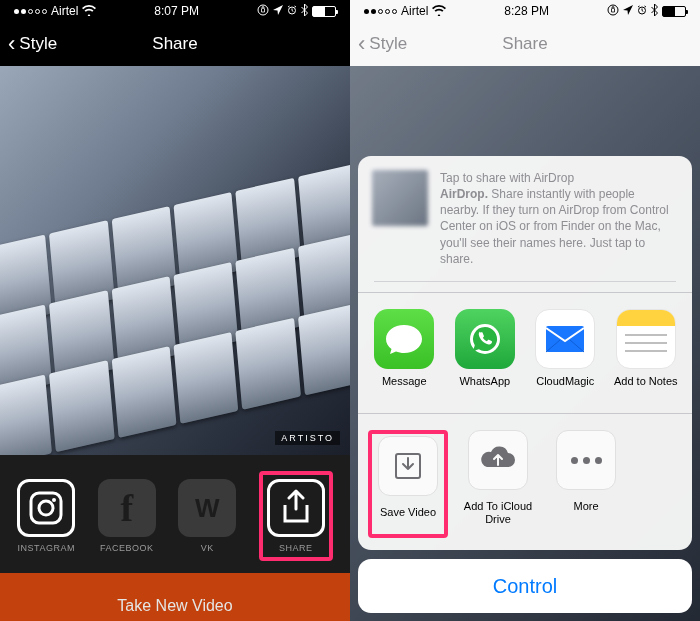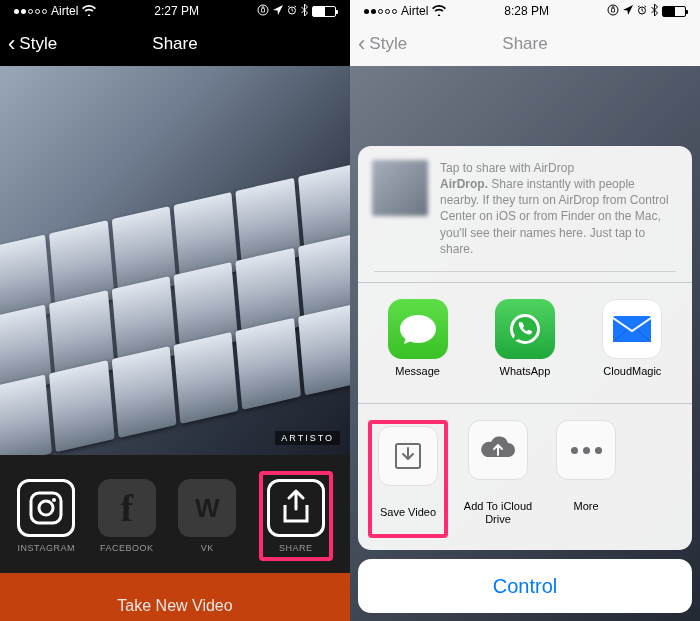--- a/index.html
+++ b/index.html
@@ -67,21 +67,21 @@
   .app-icon { width:60px; height:60px; border-radius:14px; display:flex; align-items:center; justify-content:center; font-size:34px; color:#fff;}
   .app-label { font-size:11px; color:#000; text-align:center; line-height:1.15; height:26px;}
   .ai-msg { background:linear-gradient(180deg,#5ede47,#39c126);}
   .ai-wa { background:linear-gradient(180deg,#4fd360,#1fa83b);}
   .ai-cm { background:#fff; border:1px solid #e5e5e5;}
   .ai-notes { background:linear-gradient(180deg,#fff 60%,#fff 100%); border:1px solid #e5e5e5; position:relative; overflow:hidden;}
   .ai-notes::before { content:""; position:absolute; top:0; left:0; right:0; height:16px; background:#ffd23f;}
   .ai-notes::after { content:""; position:absolute; top:24px; left:8px; right:8px; height:2px; background:#bfbfbf; box-shadow:0 8px 0 #bfbfbf,0 16px 0 #bfbfbf;}
   
   .act-row { padding:16px 6px 12px; display:flex; gap:12px; }
-  .act-item { display:flex; flex-direction:column; align-items:center; gap:20px; width:76px;}
+  .act-item { display:flex; flex-direction:column; align-items:center; gap:10px; width:76px;}
   .act-icon { width:60px; height:60px; border-radius:12px; background:#fafafa; border:1px solid #e0e0e0; display:flex; align-items:center; justify-content:center; color:#6e6e73; }
   .act-label { font-size:11px; color:#000; text-align:center; line-height:1.15; height:26px; }
   .cancel-btn { background:#fff; border-radius:13px; height:54px; display:flex; align-items:center; justify-content:center; color:#007aff; font-size:20px; font-weight:500;}
   .dots3 { display:flex; gap:5px;}
   .dots3 span { width:7px; height:7px; border-radius:50%; background:#6e6e73;}
 </style>
 </head>
 <body>
 
 <div class="wrap">
@@ -96,21 +96,21 @@
             <div class="dot empty"></div>
             <div class="dot empty"></div>
         </div>
         <span>Airtel</span>
         <span class="wifi">
           <svg width="14" height="11" viewBox="0 0 14 11">
               <path d="M7 9.5a1.2 1.2 0 100 2.4 1.2 1.2 0 000-2.4zM3.8 6.8a4.6 4.6 0 016.4 0l1.3-1.3a6.4 6.4 0 00-9 0zM1.2 4.2a8.3 8.3 0 0111.6 0l1.2-1.3a10 10 0 00-14 0z" fill="currentColor"></path>
             </svg>
         </span>
       </div>
-      <div>2:27 PM</div>
+      <div>8:07 PM</div>
       <div class="s-right">
         <span class="lock-orient">
           <svg width="12" height="12" viewBox="0 0 12 12">
               <circle cx="6" cy="6" r="5" fill="none" stroke="currentColor" stroke-width="1"></circle>
               <path d="M5 4h2v1h.5v3h-3V5H5zM5 4v-.5a1 1 0 012 0V4" fill="none" stroke="currentColor" stroke-width="0.8"></path>
             </svg>
         </span>
         <span class="loc">
           <svg width="10" height="10" viewBox="0 0 10 10">
               <path d="M0 5L10 0 5 10 4.5 5.5z" fill="currentColor"></path>
@@ -296,20 +296,24 @@
             </div>
             <div class="app-item">
               <div class="app-icon ai-cm">
                 <svg width="44" height="32" viewBox="0 0 44 32">
                     <rect x="3" y="3" width="38" height="26" rx="2" fill="#1976ff"></rect>
                     <path d="M3 5l19 13L41 5" stroke="#fff" stroke-width="2" fill="none"></path>
                     <path d="M3 29l14-12M41 29L27 17" stroke="#0d5fd6" stroke-width="1" fill="none"></path>
                   </svg>
               </div>
               <div class="app-label">CloudMagic</div>
+            </div>
+            <div class="app-item">
+              <div class="app-icon ai-notes"></div>
+              <div class="app-label">Add to Notes</div>
             </div>
           </div>
 
           <div class="sep-full"></div>
 
           <div class="act-row" style="padding-left:10px;">
             <div class="highlight-pink" style="padding:2px;">
               <div class="act-item" style="width:68px;">
                 <div class="act-icon">
                   <svg width="34" height="34" viewBox="0 0 34 34">

